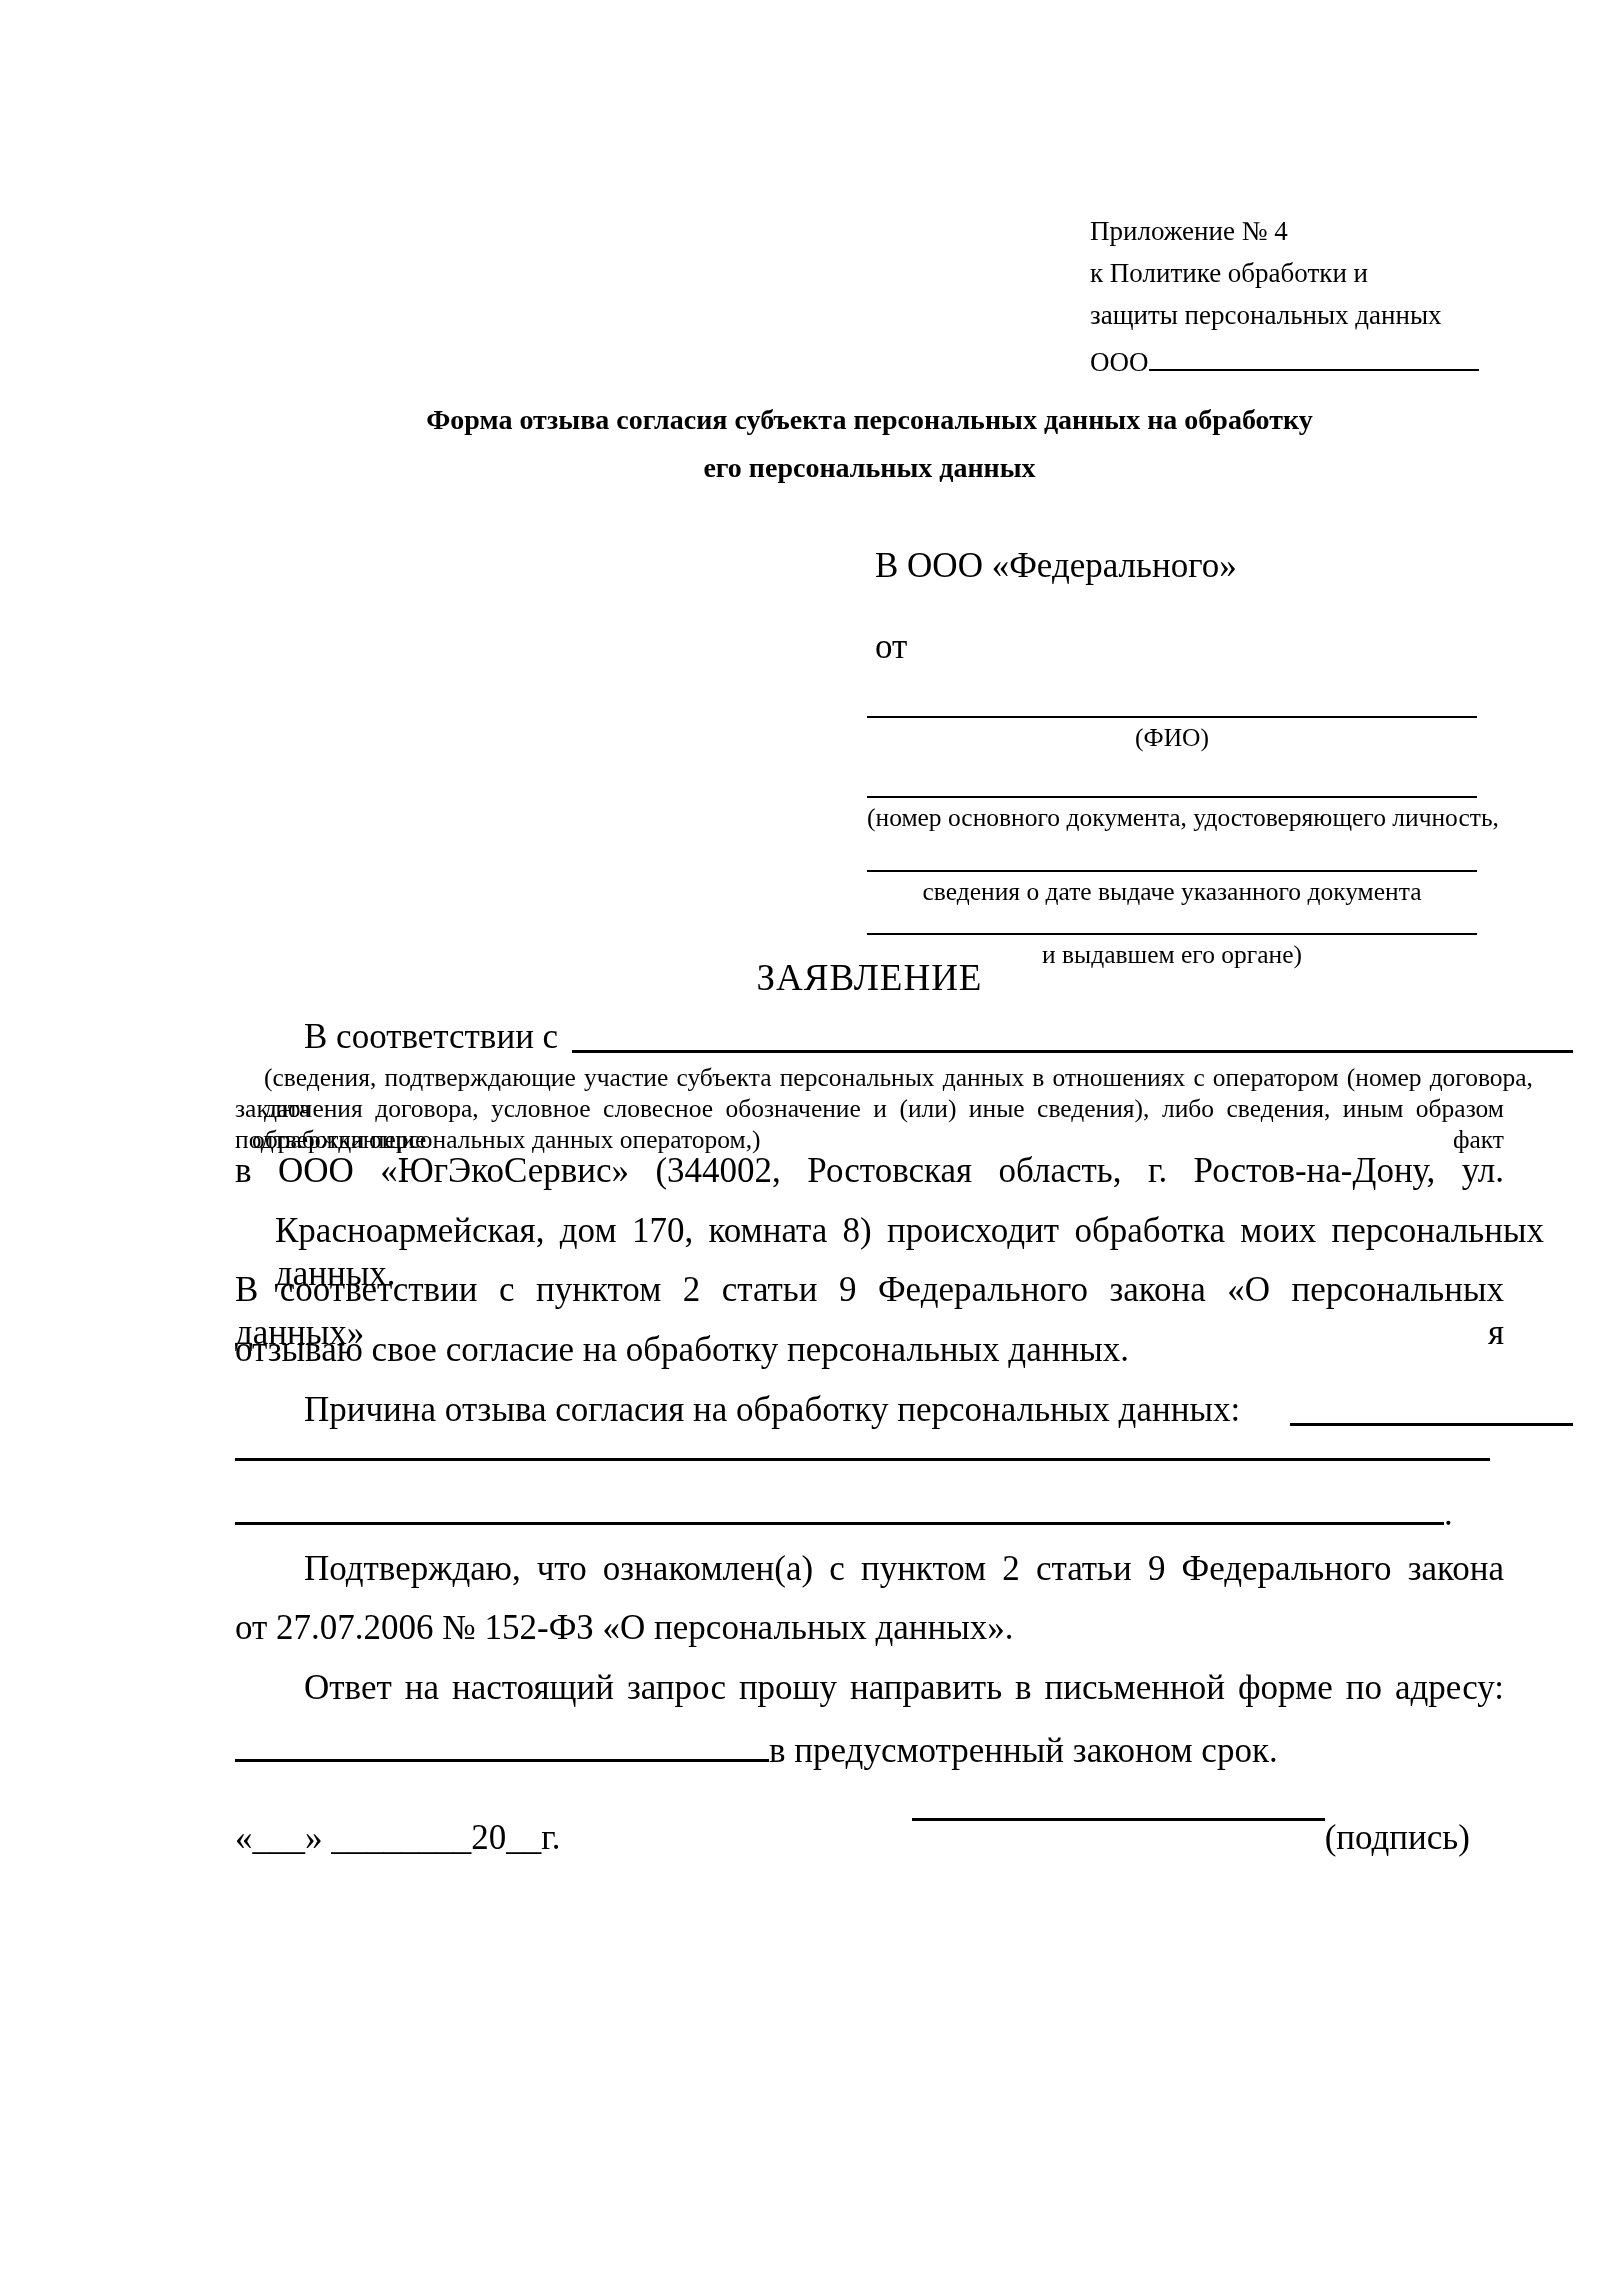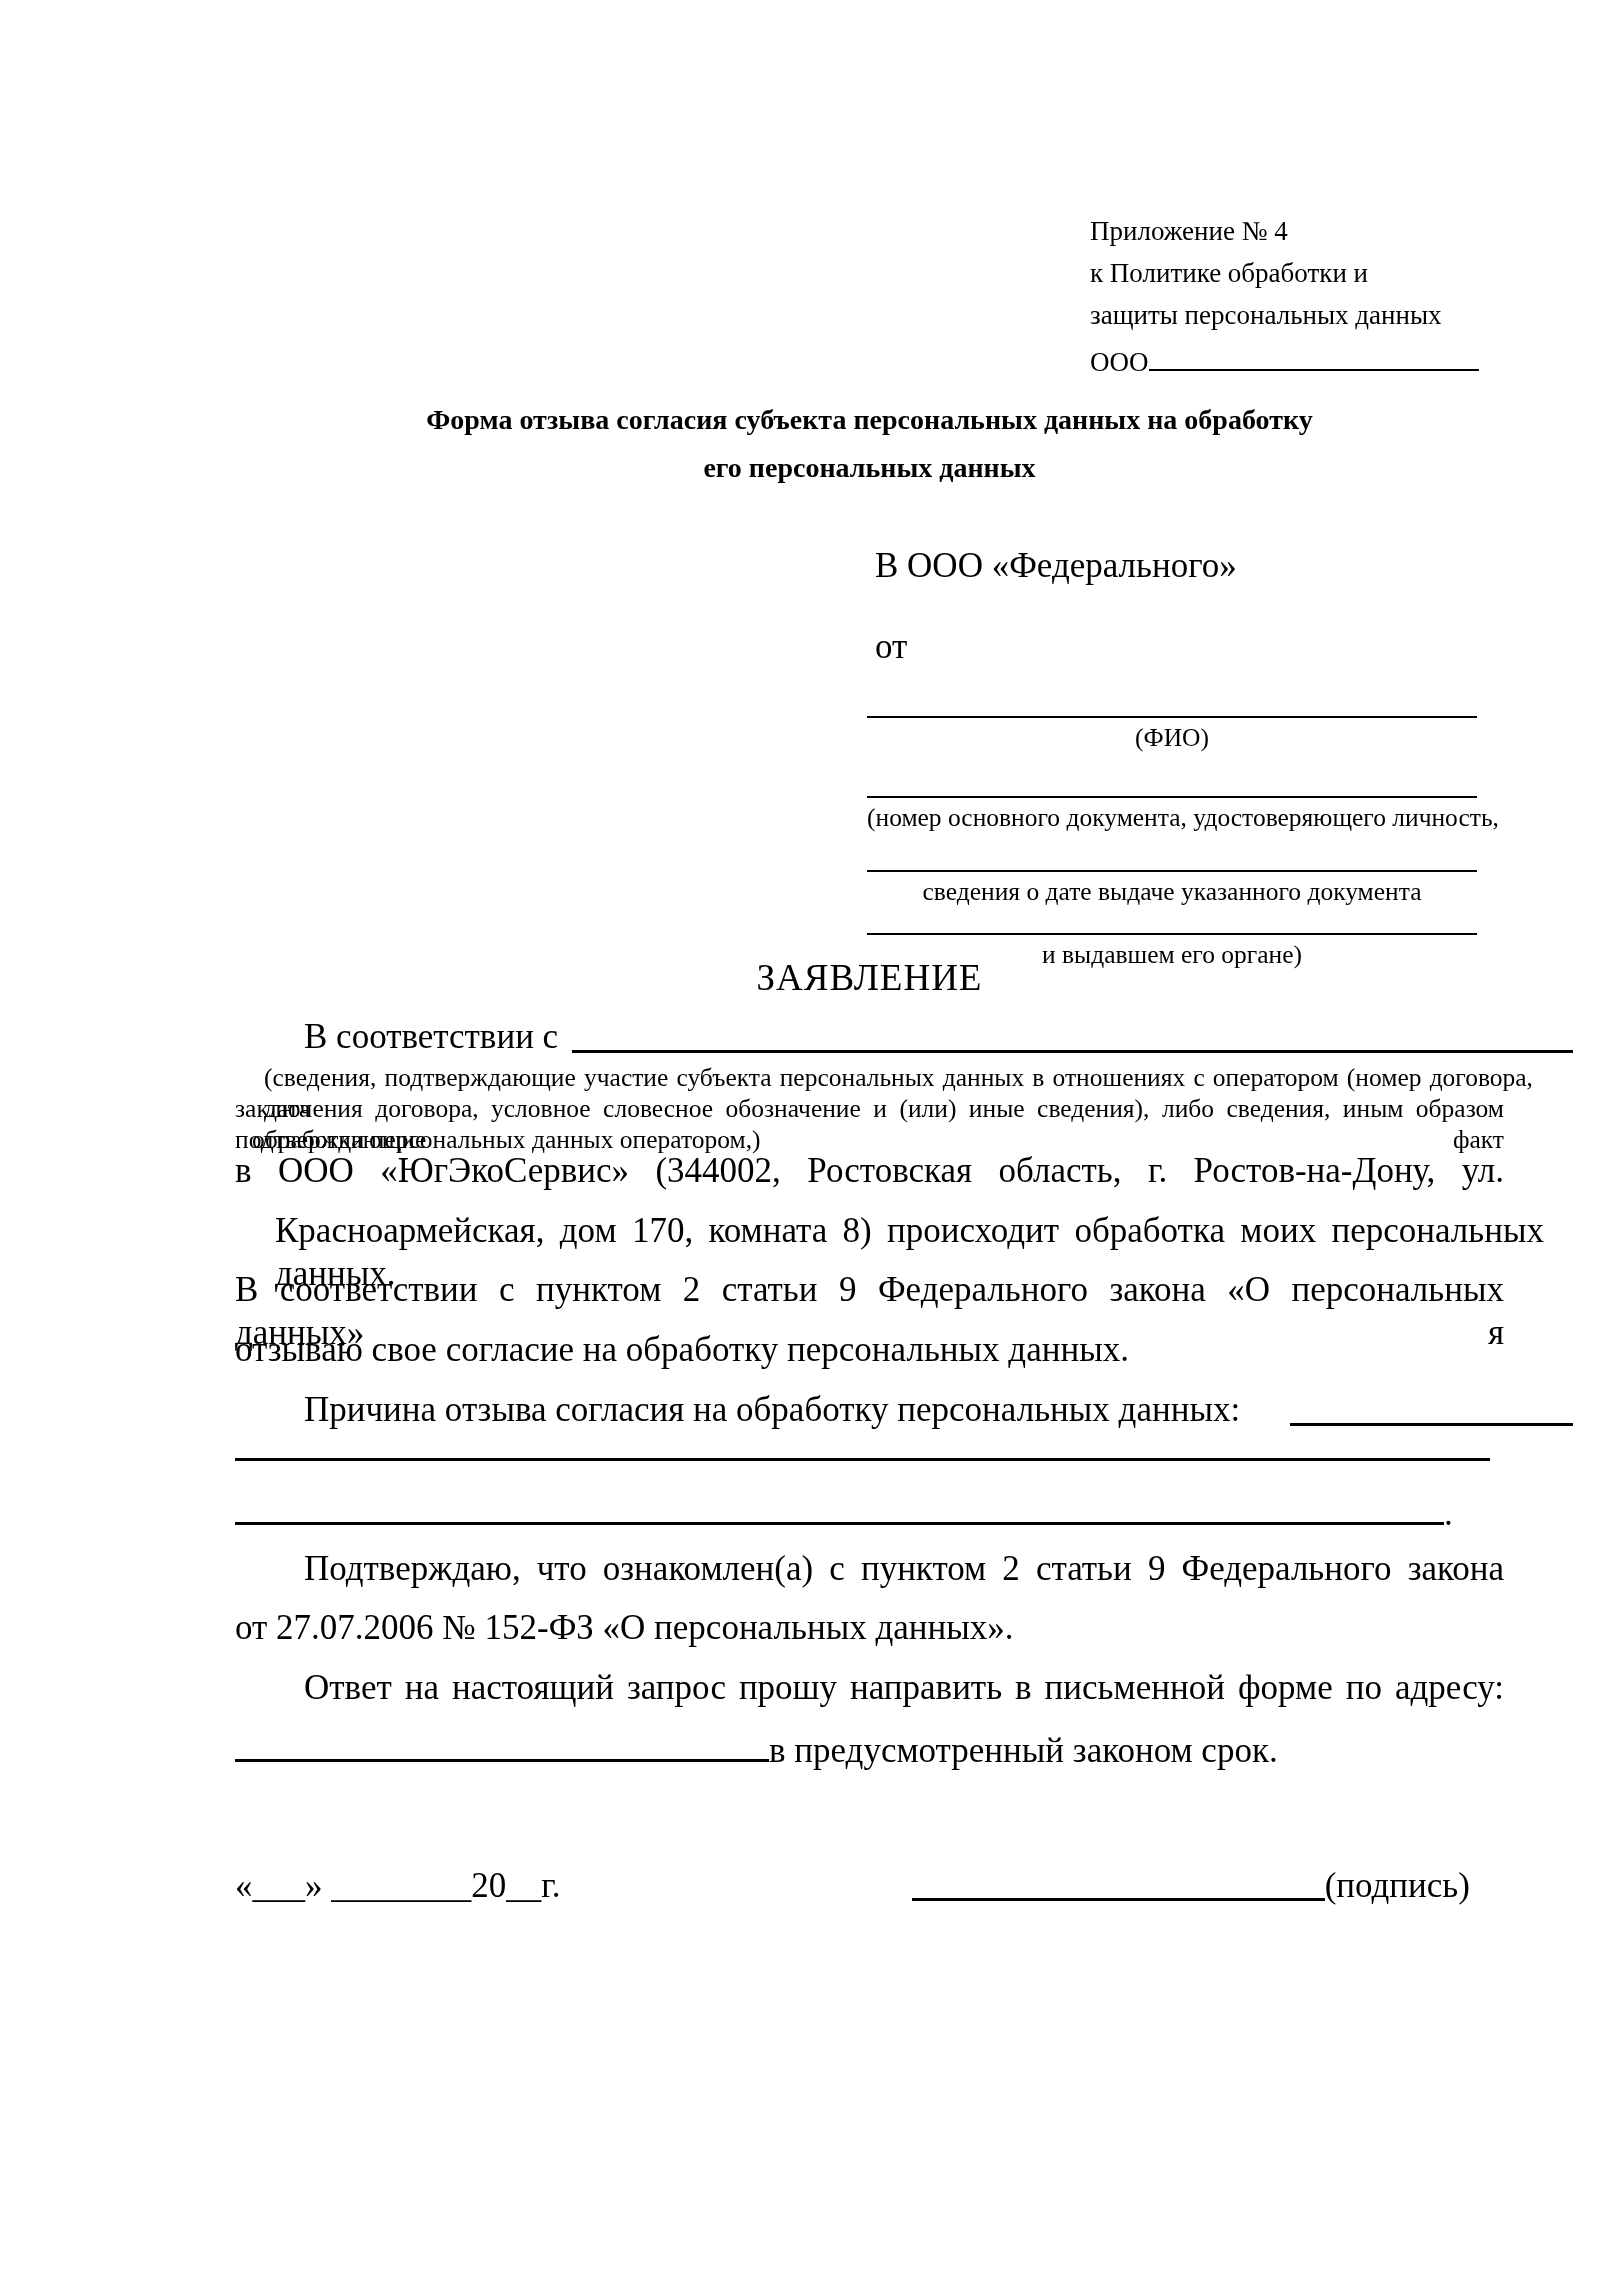--- a/index.html
+++ b/index.html
@@ -113,21 +113,21 @@
   .dotline { white-space: nowrap; }
 
   .bottom-row {
     left: 235px;
     top: 1818px;
     width: 1269px;
     display: flex;
     justify-content: space-between;
     align-items: flex-end;
   }
-  .sig-group { display: flex; align-items: flex-end; margin-right: 34px; white-space: nowrap; margin-top: 48px; }
+  .sig-group { display: flex; margin-right: 34px; white-space: nowrap; }
   .sig-blank { width: 413px; border-bottom: 3.9px solid #000; height: 0; margin-bottom: 4.9px; }
   .date-text { white-space: nowrap; }
 </style>
 </head>
 <body>
 
 <div class="page">
 
   <div class="abs appendix">
     <div>Приложение № 4</div>

